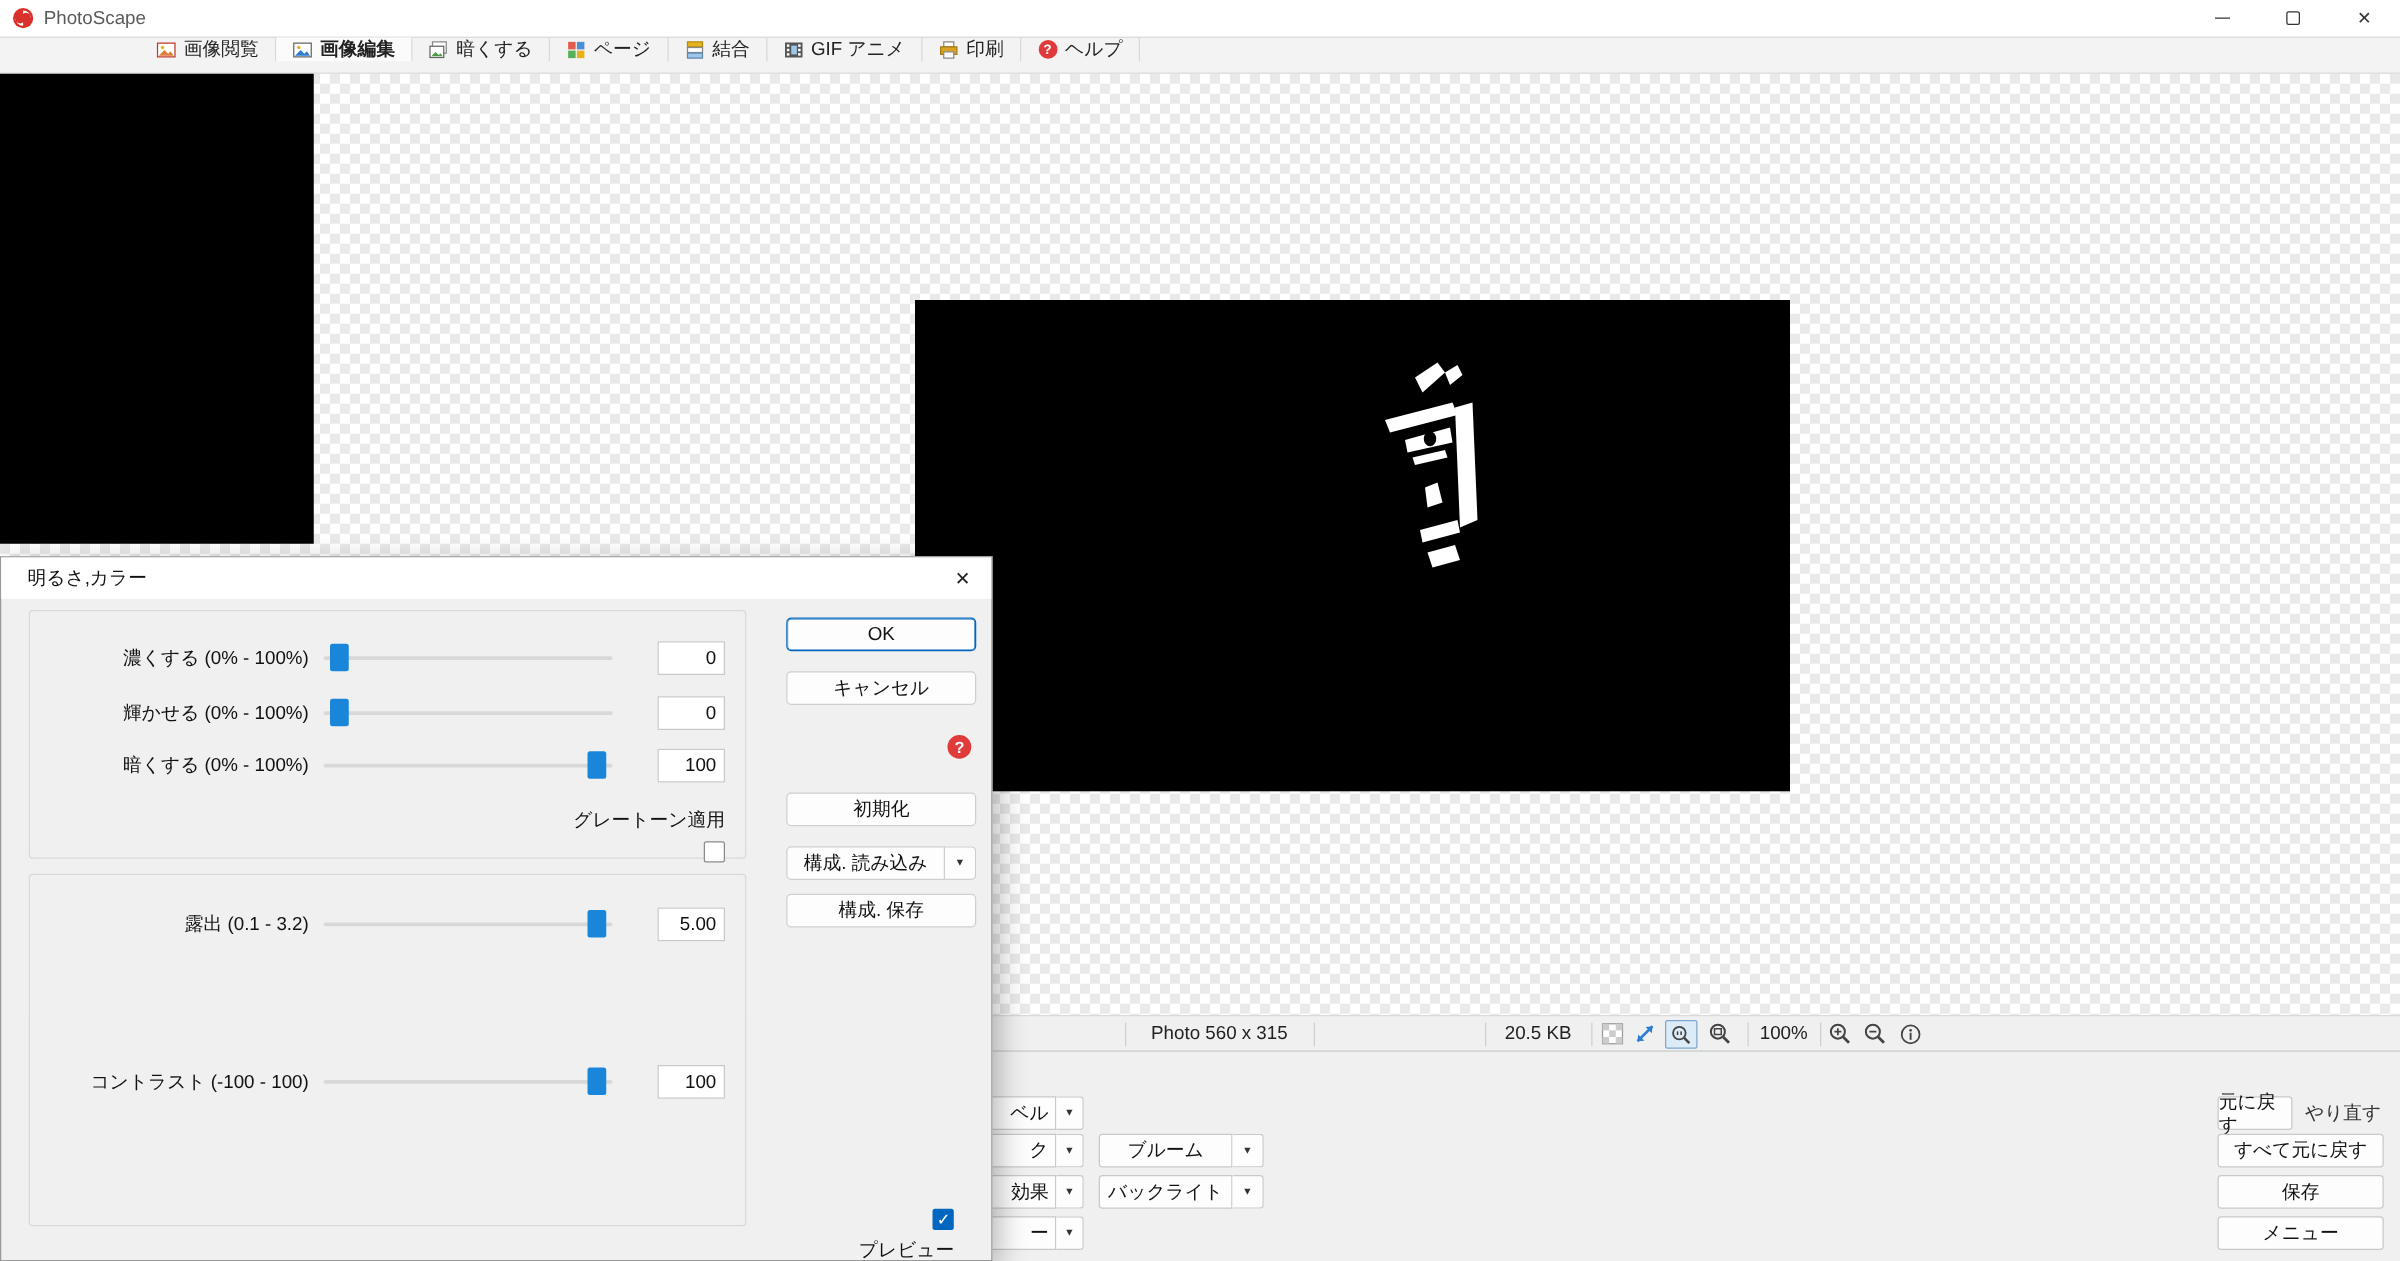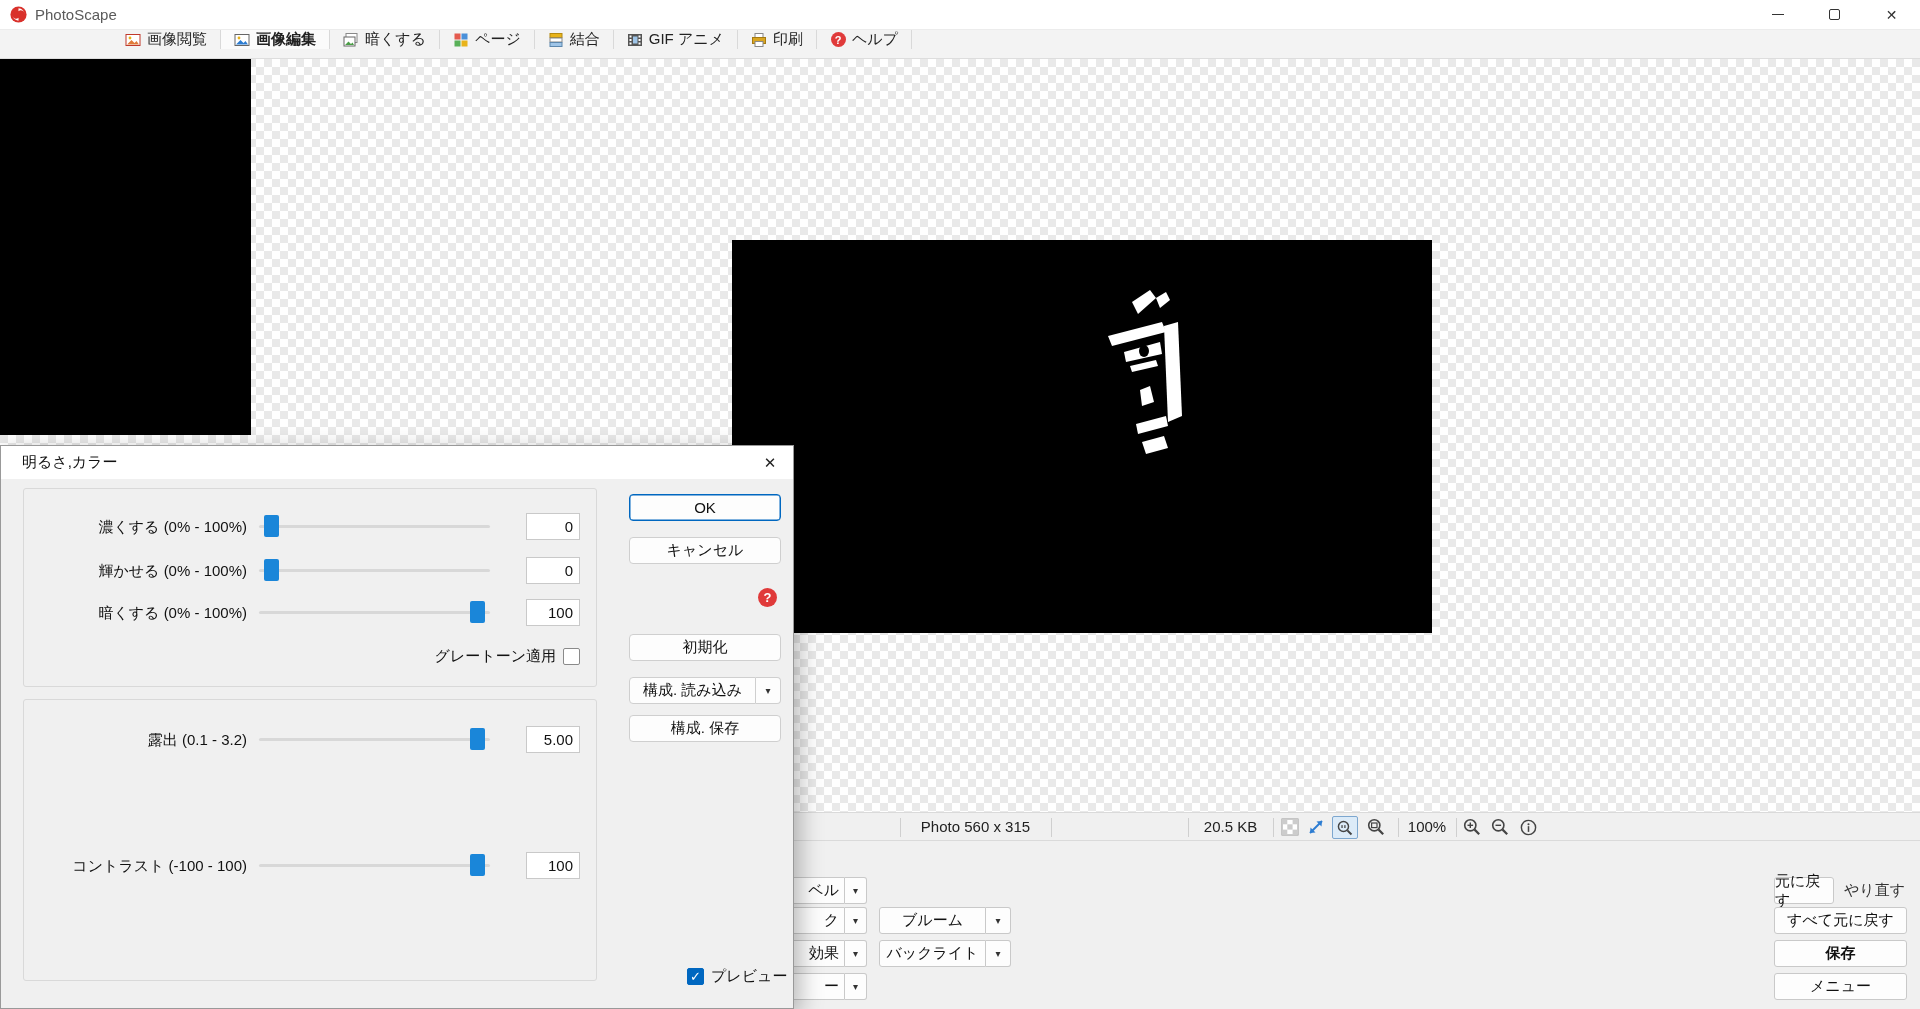--- a/index.html
+++ b/index.html
@@ -43,41 +43,41 @@
   .dlg-close { margin-left:auto; width:46px; height:100%; display:flex; align-items:center; justify-content:center; font-size:15px; color:#222; }
   .groupbox { position:absolute; left:22px; width:574px; border:1px solid #d9d9d9; border-radius:3px; }
   .g1 { top:42px; height:199px; }
   .g2 { top:253px; height:282px; }
   .srow { position:absolute; left:0; right:0; height:27px; }
   .slabel { position:absolute; left:8px; width:215px; text-align:right; line-height:27px; font-size:15px; color:#111; }
   .slider { position:absolute; left:233px; width:235px; top:2px; height:22px; }
   .track { position:absolute; left:2px; right:2px; top:10px; height:3px; background:#d8d8d8; border-radius:2px; }
   .handle { position:absolute; top:0; width:15px; height:22px; background:#1a86d9; border-radius:2px; }
   .svalue { position:absolute; left:502px; top:0; width:54px; height:27px; border:1px solid #c9c9c9; background:#fff; text-align:right; padding-right:6px; font-size:15px; font-family:"Liberation Sans","DejaVu Sans",sans-serif; color:#111; }
-  .chkrow { position:absolute; display:flex; align-items:center; gap:7px; font-size:15px; color:#111; }
+  .chkrow { position:absolute; display:flex; align-items:flex-end; gap:7px; font-size:15px; color:#111;flex-direction:column; }
   .chk { width:17px; height:17px; border:1px solid #8a8a8a; border-radius:2px; background:#fff; flex:0 0 auto; }
   .chk.checked { background:#0067c0; border-color:#0067c0; color:#fff; display:flex; align-items:center; justify-content:center; font-size:13px; }
   .dlg-btn { position:absolute; left:628px; width:152px; height:27px; background:#fdfdfd; border:1px solid #cfcfcf; border-radius:4px; display:flex; align-items:center; justify-content:center; font-size:15px; color:#111; }
   .dlg-btn.default { border:1px solid #0067c0; box-shadow:inset 0 0 0 .5px #0067c0; }
   .split-main { width:127px !important; border-radius:4px 0 0 4px; }
   .split-arrow { position:absolute; left:755px; width:25px; height:27px; background:#fdfdfd; border:1px solid #cfcfcf; border-left:none; border-radius:0 4px 4px 0; display:flex; align-items:center; justify-content:center; font-size:10px; color:#333; }
   .dlg-help { position:absolute; left:757px; top:142px; width:19px; height:19px; border-radius:50%; background:#e03a3a; color:#fff; font-weight:bold; font-size:13px; display:flex; align-items:center; justify-content:center; }
 
   
   .statusbar { position:absolute; top:812px; left:0; right:0; height:29px; background:#f0f0f0; border-top:1px solid #dadada; border-bottom:1px solid #dadada; font-size:15px; color:#222; }
   .sb-sep { position:absolute; top:5px; width:1px; height:19px; background:#cfcfcf; }
   .sb-text { position:absolute; top:0; height:27px; display:flex; align-items:center; justify-content:center; }
   .sb-icon { position:absolute; top:4px; width:20px; height:20px; display:flex; align-items:center; justify-content:center; }
   .sb-icon.pressed { top:3px; width:26px; height:23px; border:1px solid #7da7cf; background:#dcebf8; border-radius:2px; }
 
   
   .bottombar { position:absolute; top:841px; left:0; right:0; height:168px; background:#f0f0f0; }
   .bb-btn { position:absolute; height:27px; background:#fdfdfd; border:1px solid #c9c9c9; border-radius:3px; display:flex; align-items:center; justify-content:center; font-size:15px; color:#111; }
   .bb-btn.flat { background:transparent; border-color:transparent; color:#333; }
-  .bb-btn.bold { font-weight:bold; }
+  .bb-btn.bold { font-weight:normal; }
   .combo-main { position:absolute; height:27px; background:#fdfdfd; border:1px solid #c9c9c9; border-radius:3px 0 0 3px; display:flex; align-items:center; justify-content:flex-end; padding-right:5px; font-size:15px; color:#111; overflow:hidden; }
   .combo-arrow { position:absolute; height:27px; width:22px; background:#fdfdfd; border:1px solid #c9c9c9; border-left:none; border-radius:0 3px 3px 0; display:flex; align-items:center; justify-content:center; font-size:10px; color:#333; }
 </style>
 </head>
 <body>
 
 <div class="window">
 
   <div class="titlebar">
     <svg class="app-logo" viewBox="0 0 20 20">

